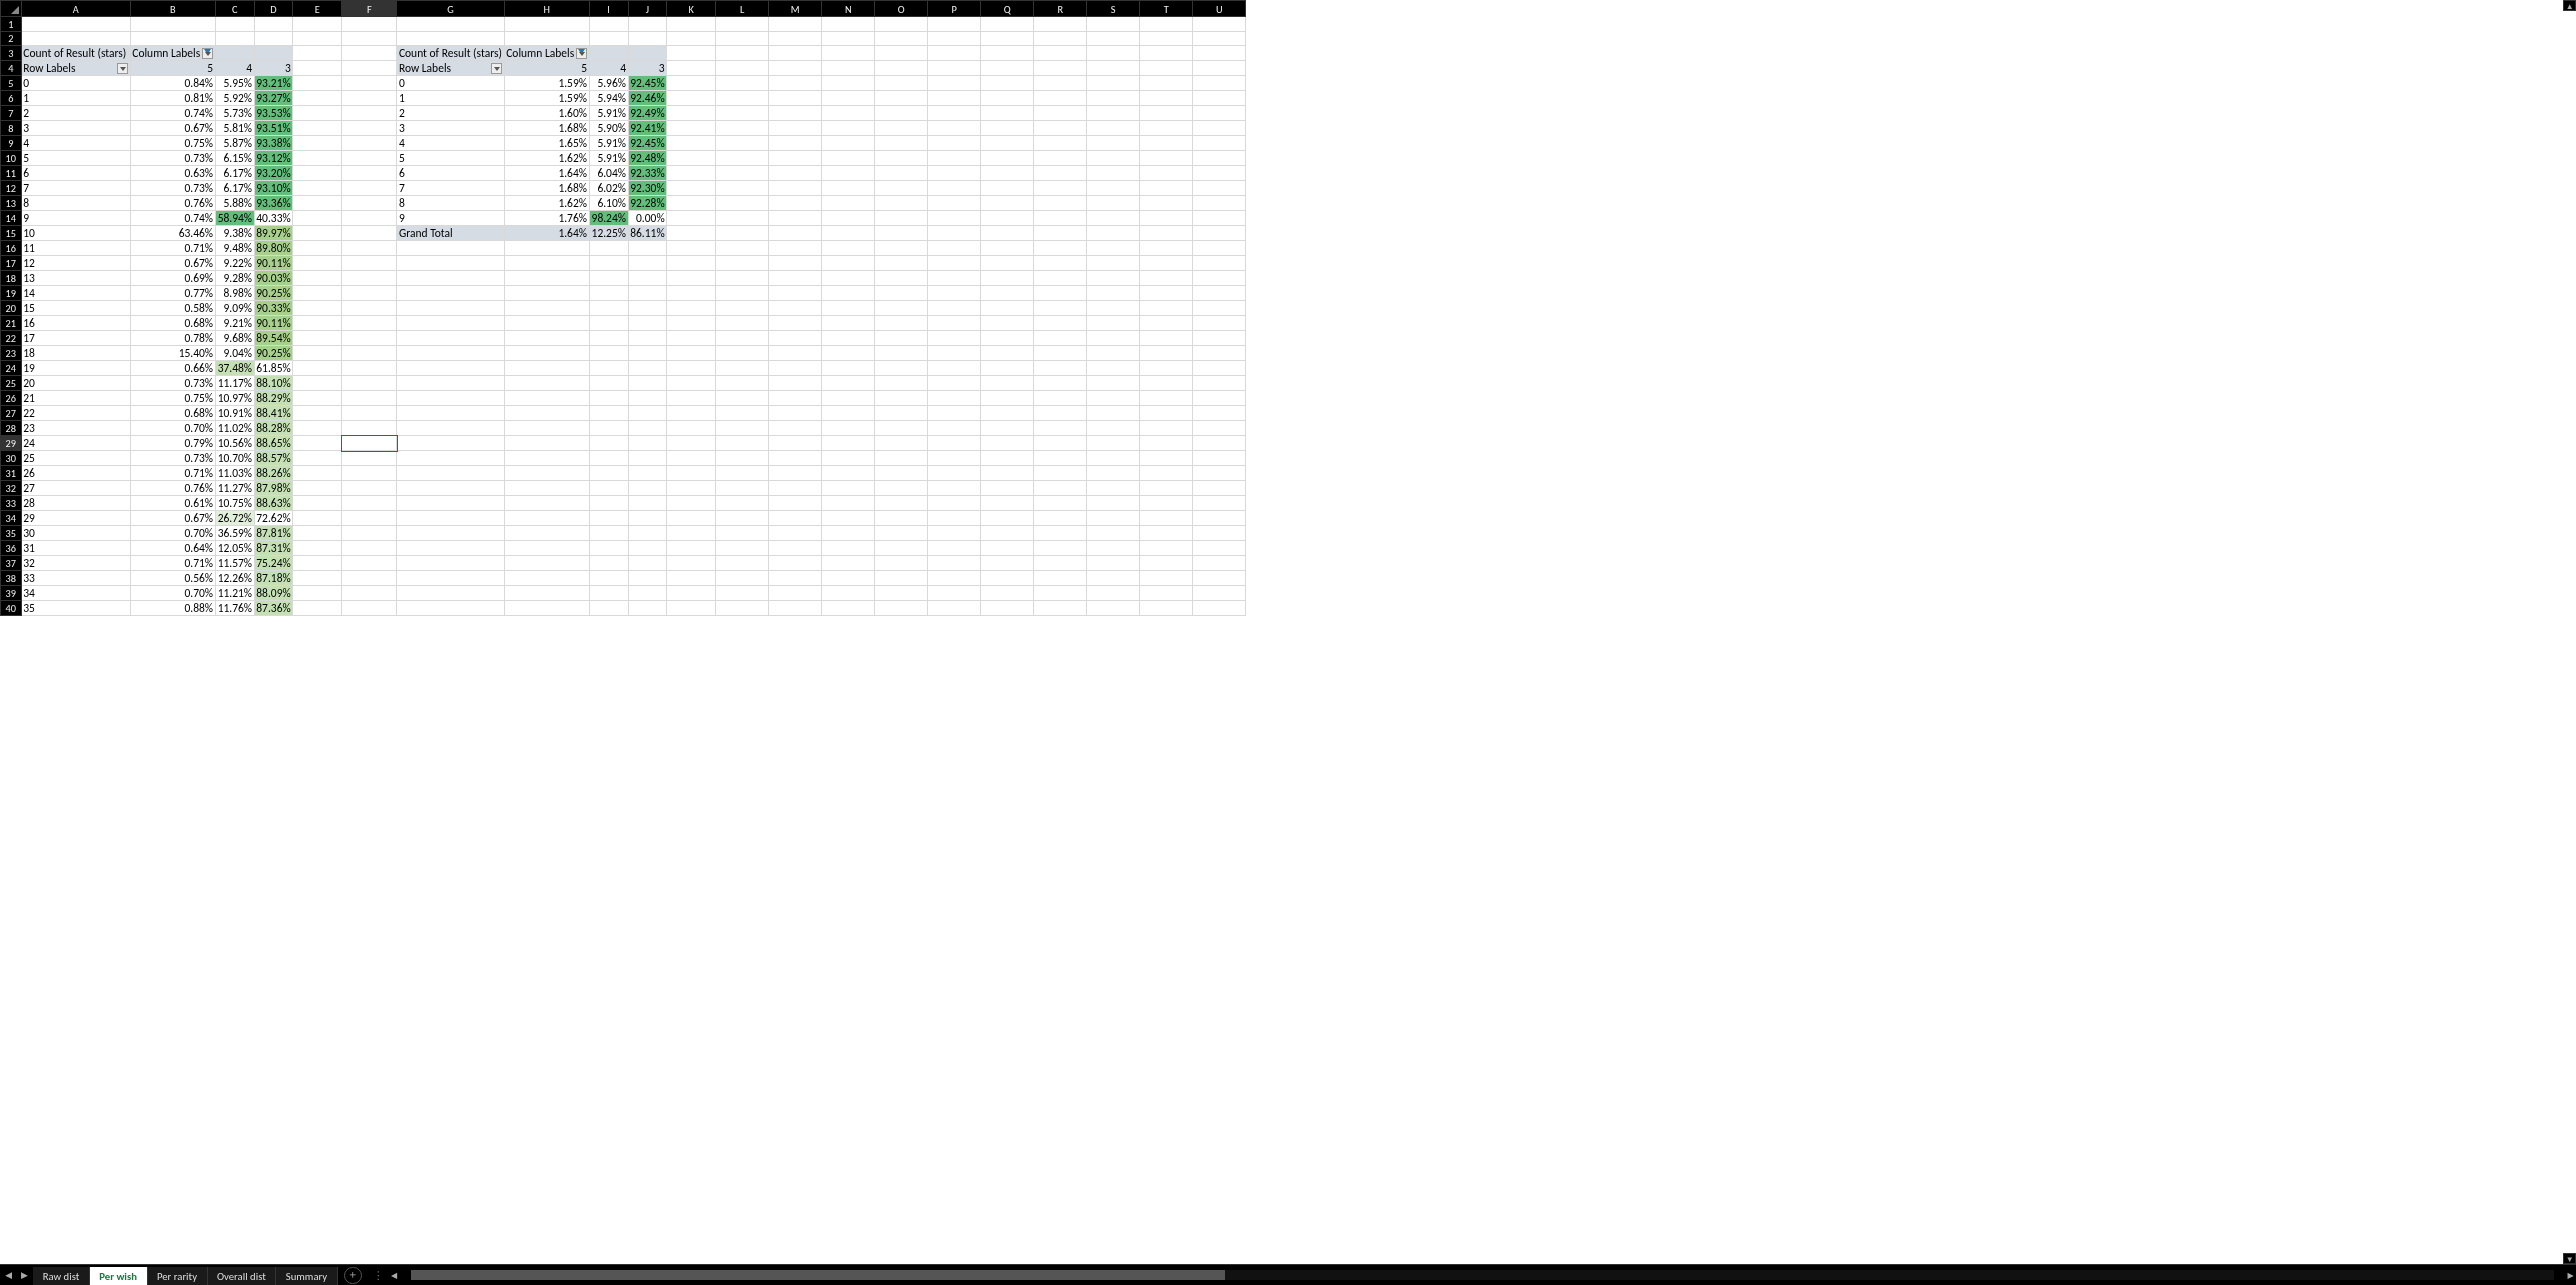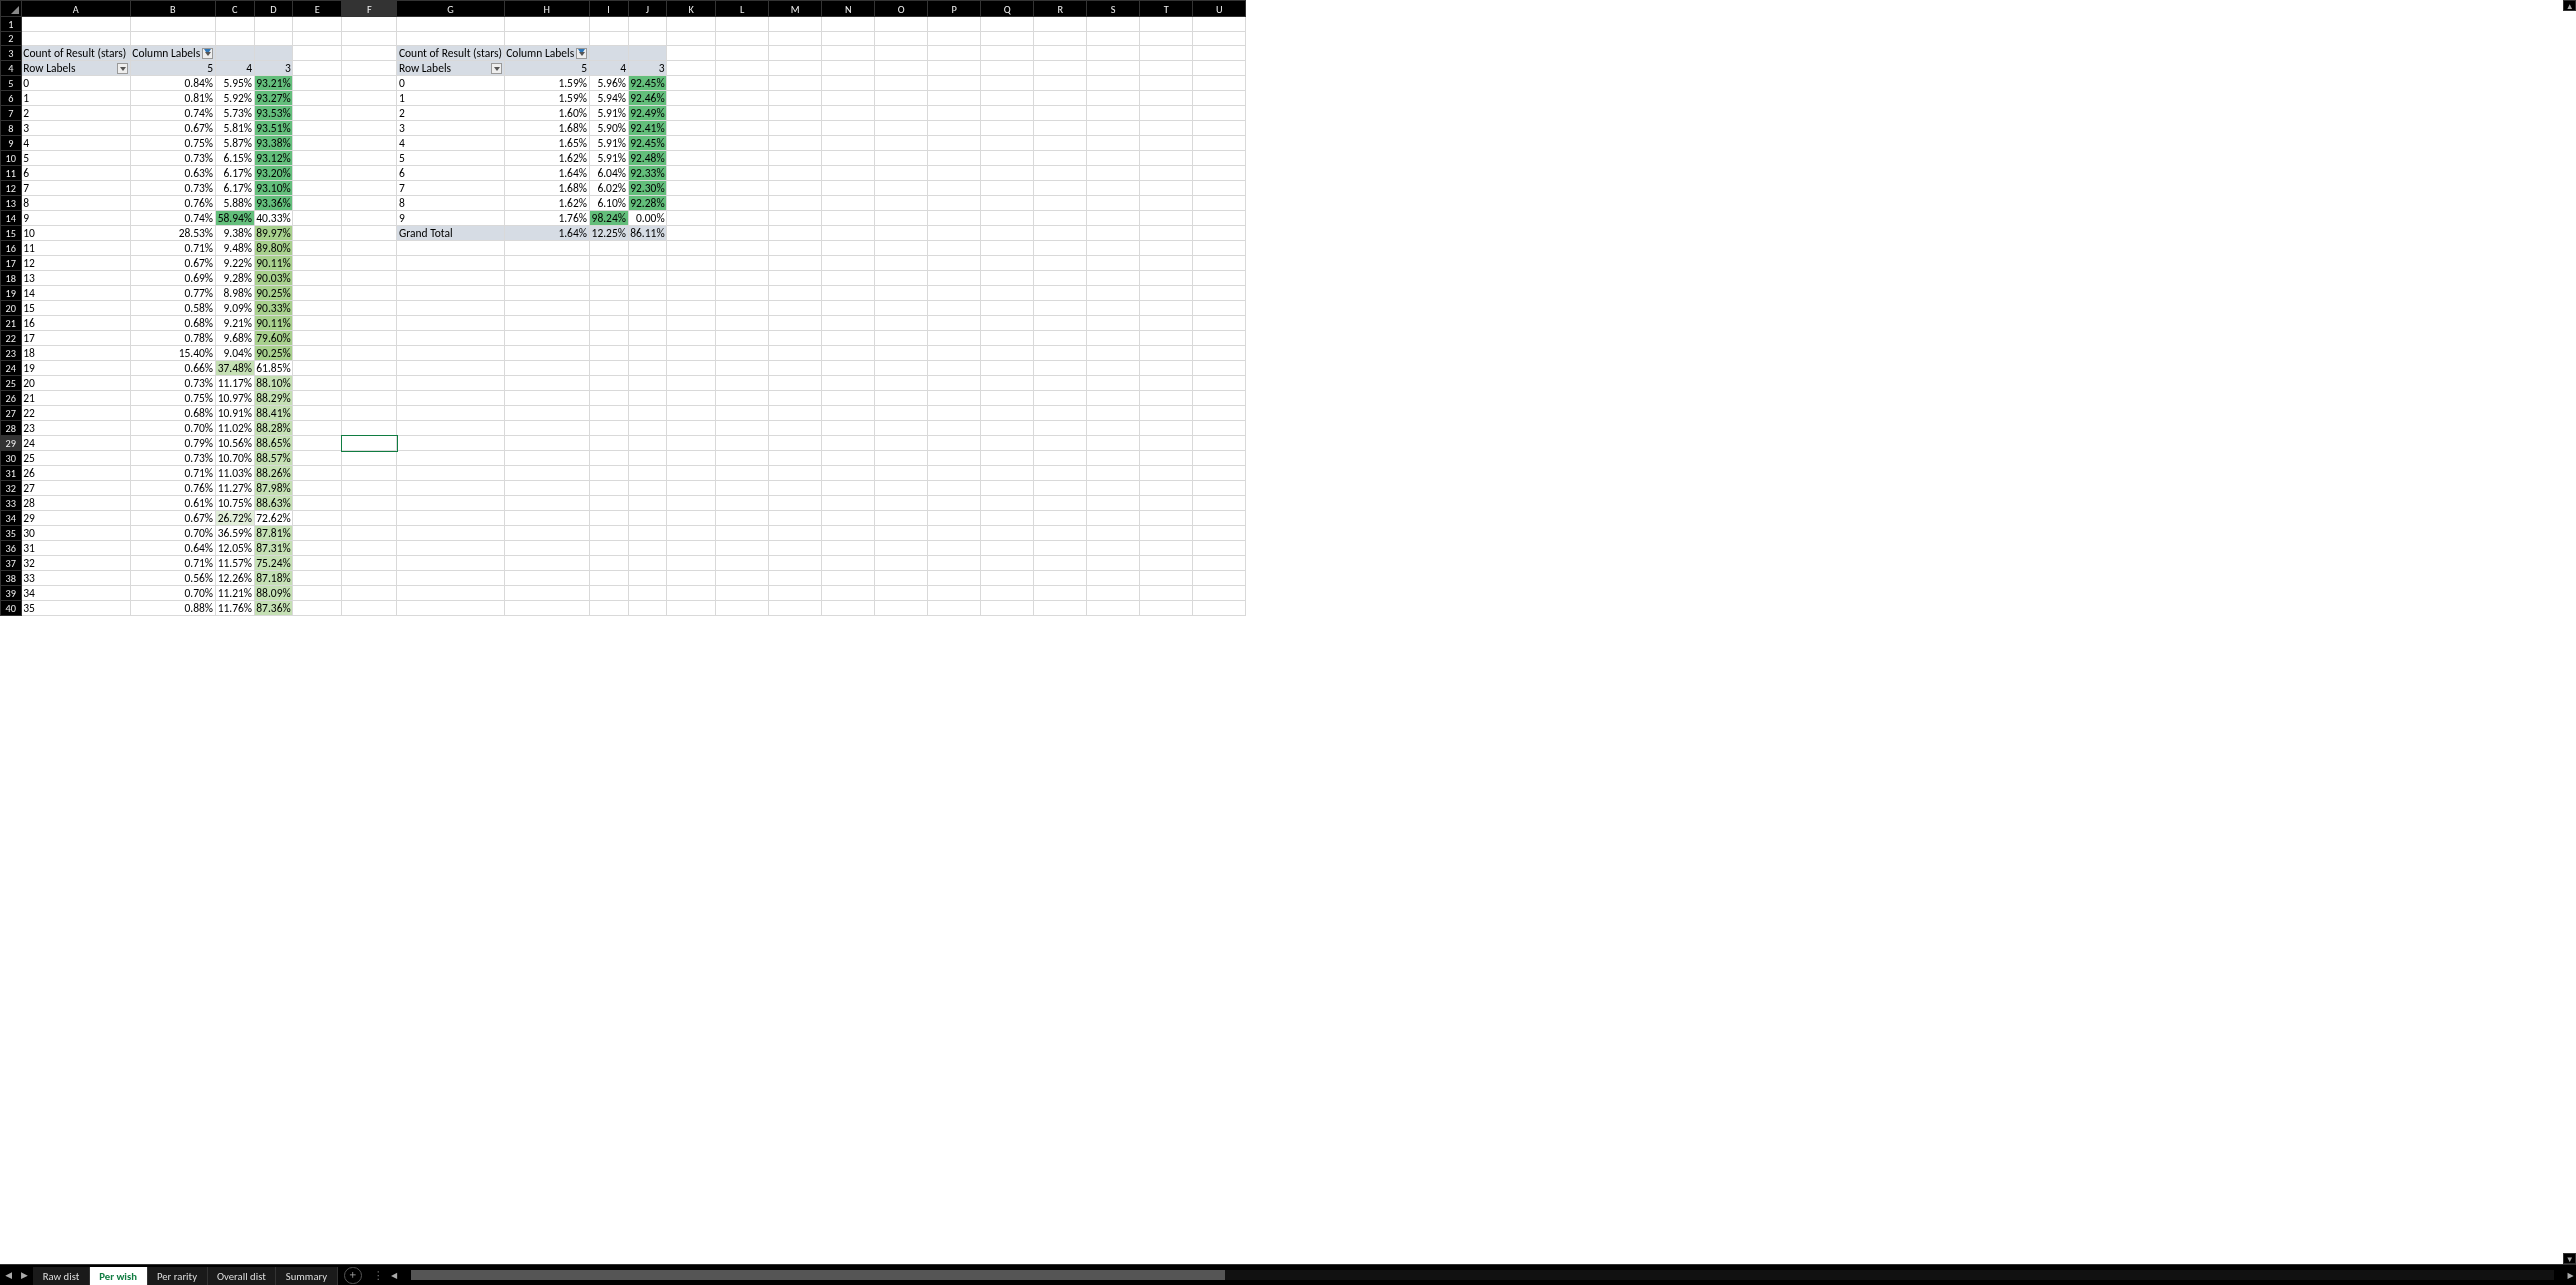--- a/index.html
+++ b/index.html
@@ -586,21 +586,21 @@
             <td class="" style="width:53px"></td>
             <td class="" style="width:53px"></td>
             <td class="" style="width:53px"></td>
             <td class="" style="width:53px"></td>
             <td class="" style="width:53px"></td>
             <td class="" style="width:53px"></td>
           </tr>
           <tr>
             <th class="rowhdr">15</th>
             <td class="txt" style="width:109px"><span>10</span></td>
-            <td class="num " style="width:85px"><span>28.53%</span></td>
+            <td class="num " style="width:85px"><span>63.46%</span></td>
             <td class="num " style="width:39px"><span>9.38%</span></td>
             <td class="num green2" style="width:38px"><span>89.97%</span></td>
             <td class="" style="width:49px"></td>
             <td class="" style="width:55px"></td>
             <td class="pvtlbl txt" style="width:104px"><span>Grand Total</span></td>
             <td class="pvtlbl num" style="width:85px"><span>1.64%</span></td>
             <td class="pvtlbl num" style="width:39px"><span>12.25%</span></td>
             <td class="pvtlbl num" style="width:38px"><span>86.11%</span></td>
             <td class="" style="width:49px"></td>
             <td class="" style="width:53px"></td>
@@ -756,21 +756,21 @@
             <td class="" style="width:53px"></td>
             <td class="" style="width:53px"></td>
             <td class="" style="width:53px"></td>
             <td class="" style="width:53px"></td>
           </tr>
           <tr>
             <th class="rowhdr">22</th>
             <td class="txt" style="width:109px"><span>17</span></td>
             <td class="num " style="width:85px"><span>0.78%</span></td>
             <td class="num " style="width:39px"><span>9.68%</span></td>
-            <td class="num green2" style="width:38px"><span>79.60%</span></td>
+            <td class="num green2" style="width:38px"><span>89.54%</span></td>
             <td class="" style="width:49px"></td>
             <td class="" style="width:55px"></td>
             <td class="" style="width:104px"></td>
             <td class="" style="width:85px"></td>
             <td class="" style="width:39px"></td>
             <td class="" style="width:38px"></td>
             <td class="" style="width:49px"></td>
             <td class="" style="width:53px"></td>
             <td class="" style="width:53px"></td>
             <td class="" style="width:53px"></td>

